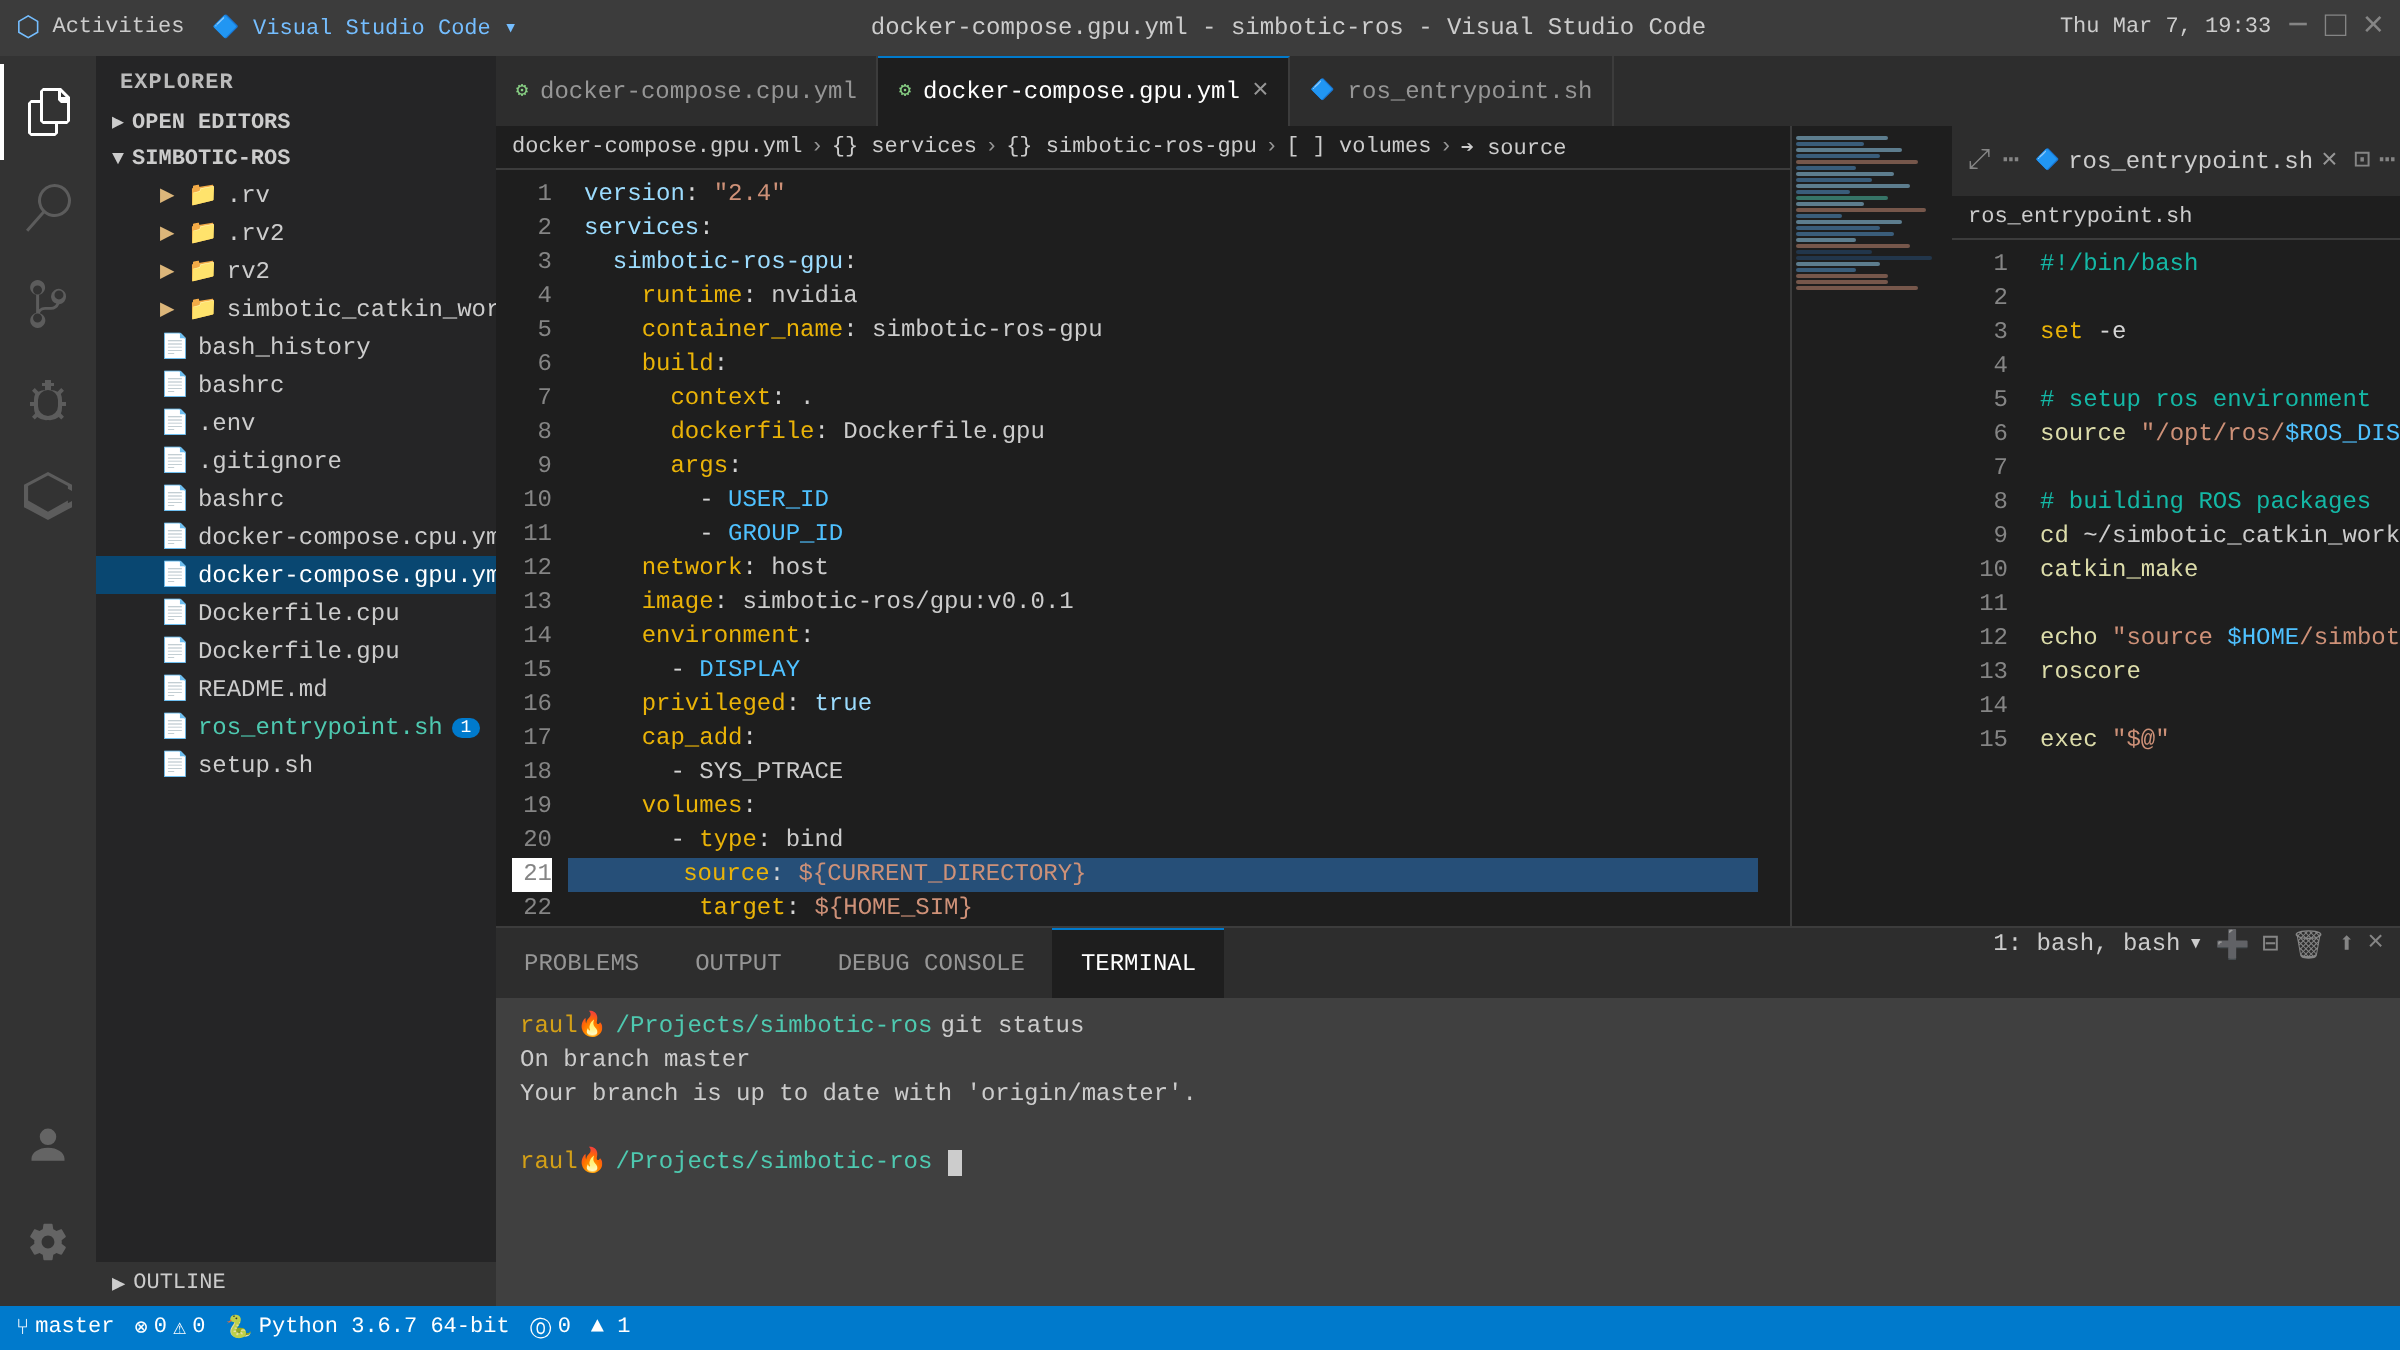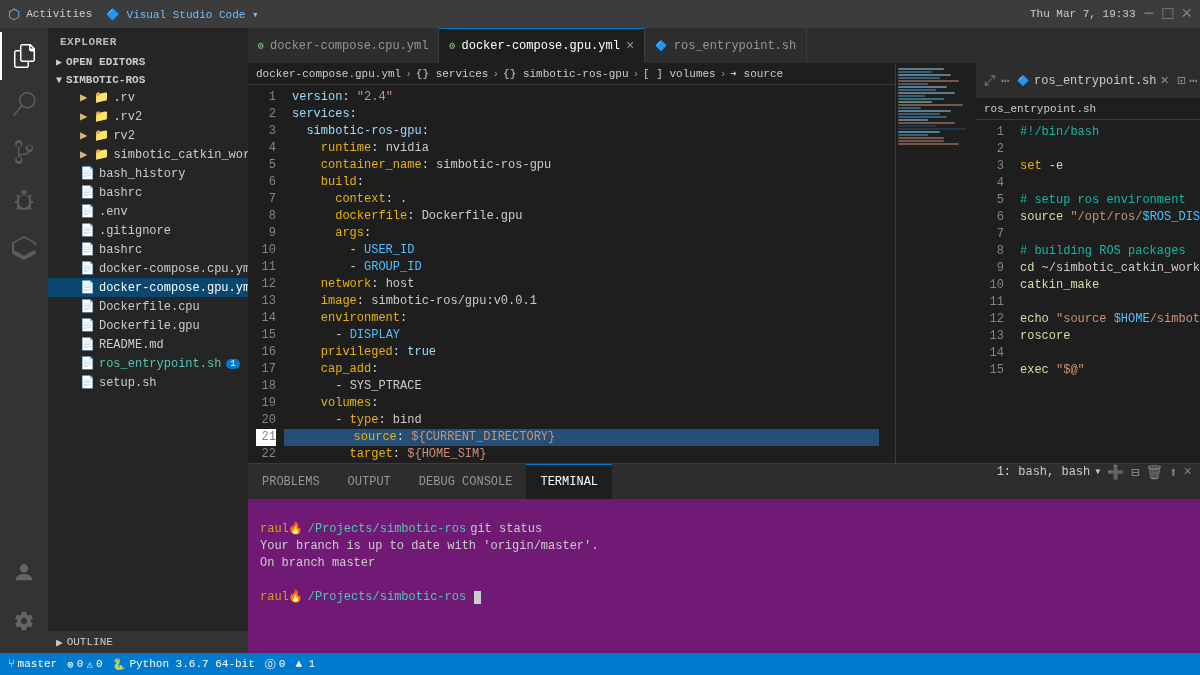--- a/index.html
+++ b/index.html
@@ -257,21 +257,21 @@
     }
     .toolbar-left { display: flex; align-items: center; gap: 6px; }
     .toolbar-right { display: flex; align-items: center; gap: 4px; }
     .toolbar-icon { color: #858585; font-size: 14px; cursor: pointer; }
     .editor-title { color: #cccccc; font-size: 12px; }
     .close-btn { color: #969696; cursor: pointer; font-size: 14px; }
 
     
     #panel {
       height: 190px;
-      background: #701a75;
+      background: #404040;
       border-top: 1px solid #3c3c3c;
       display: flex;
       flex-direction: column;
       flex-shrink: 0;
     }
     #panel-tabs {
       height: 35px;
       background: #2d2d2d;
       display: flex;
       align-items: stretch;
@@ -294,21 +294,21 @@
     }
     .panel-controls {
       display: flex;
       align-items: flex-start;
       padding: 0 8px;
       gap: 6px;
     }
     .panel-ctrl { color: #858585; cursor: pointer; font-size: 14px; }
     #terminal-content {
       flex: 1;
-      padding: 22px 12px;
+      padding: 6px 12px;
       overflow: auto;
       font-size: 12px;
       line-height: 17px;
     }
     .term-line { display: flex; align-items: center; gap: 4px; }
     .term-prompt { color: #d4a017; }
     .term-path { color: #4ec9b0; }
     .term-text { color: #cccccc; }
     .term-cursor { display: inline-block; width: 7px; height: 13px; background: #cccccc; vertical-align: middle; }
 
@@ -371,20 +371,21 @@
   </style>
 </head>
 <body>
 
 <div id="title-bar">
   <div class="left">
     <span class="app-icon">⬡</span>
     <span style="font-size:11px;color:#ccc;">Activities</span>
     <span style="font-size:11px;color:#75beff;margin-left:8px;">🔷 Visual Studio Code ▾</span>
   </div>
+  <div class="title">docker-compose.gpu.yml - simbotic-ros - Visual Studio Code</div>
   <div style="display:flex;align-items:center;gap:8px;">
     <span style="font-size:11px;color:#ccc;">Thu Mar 7, 19:33</span>
     <span style="font-size:18px;color:#858585;cursor:pointer;">−</span>
     <span style="font-size:18px;color:#858585;cursor:pointer;">□</span>
     <span style="font-size:18px;color:#858585;cursor:pointer;">×</span>
   </div>
 </div>
 
 <div id="main-layout">
 
@@ -587,21 +588,21 @@
         <span class="op">- </span><span class="env-var">GROUP_ID</span>
     <span class="kw">network</span><span class="op">: </span><span>host</span>
     <span class="kw">image</span><span class="op">: </span><span>simbotic-ros/gpu:v0.0.1</span>
     <span class="kw">environment</span><span class="op">:</span>
       <span class="op">- </span><span class="env-var">DISPLAY</span>
     <span class="kw">privileged</span><span class="op">: </span><span class="val">true</span>
     <span class="kw">cap_add</span><span class="op">:</span>
       <span class="op">- </span><span>SYS_PTRACE</span>
     <span class="kw">volumes</span><span class="op">:</span>
       <span class="op">- </span><span class="kw">type</span><span class="op">: </span><span>bind</span>
-<span style="background:#264f78;display:inline-block;width:100%;margin-left:-8px;padding-left:12px;">        <span class="kw">source</span><span class="op">: </span><span class="str">${CURRENT_DIRECTORY}</span></span>
+<span style="background:#264f78;display:inline-block;width:100%;margin-left:-8px;padding-left:0;">        <span class="kw">source</span><span class="op">: </span><span class="str">${CURRENT_DIRECTORY}</span></span>
         <span class="kw">target</span><span class="op">: </span><span class="str">${HOME_SIM}</span>
       
         
         
     </div>
         </div>
       </div>
 
       <div id="minimap">
         <div class="minimap-content">
@@ -723,24 +724,24 @@
         </div>
       </div>
 
       <div id="terminal-content">
         <div class="term-line">
           <span class="term-prompt">raul🔥</span>
             <span class="term-path">/Projects/simbotic-ros</span>
           <span class="term-text"> git status</span>
         </div>
         <div class="term-line">
+          <span class="term-text">On branch master</span>
+        </div>
+        <div class="term-line">
           <span class="term-text">Your branch is up to date with 'origin/master'.</span>
-        </div>
-        <div class="term-line">
-          <span class="term-text">On branch master</span>
         </div>
         <div class="term-line">
           <span>&nbsp;</span>
         </div>
         <div class="term-line">
           <span class="term-prompt">raul🔥</span>
             <span class="term-path">/Projects/simbotic-ros</span>
           <span class="term-text"> </span>
           <span class="term-cursor"></span>
         </div>

